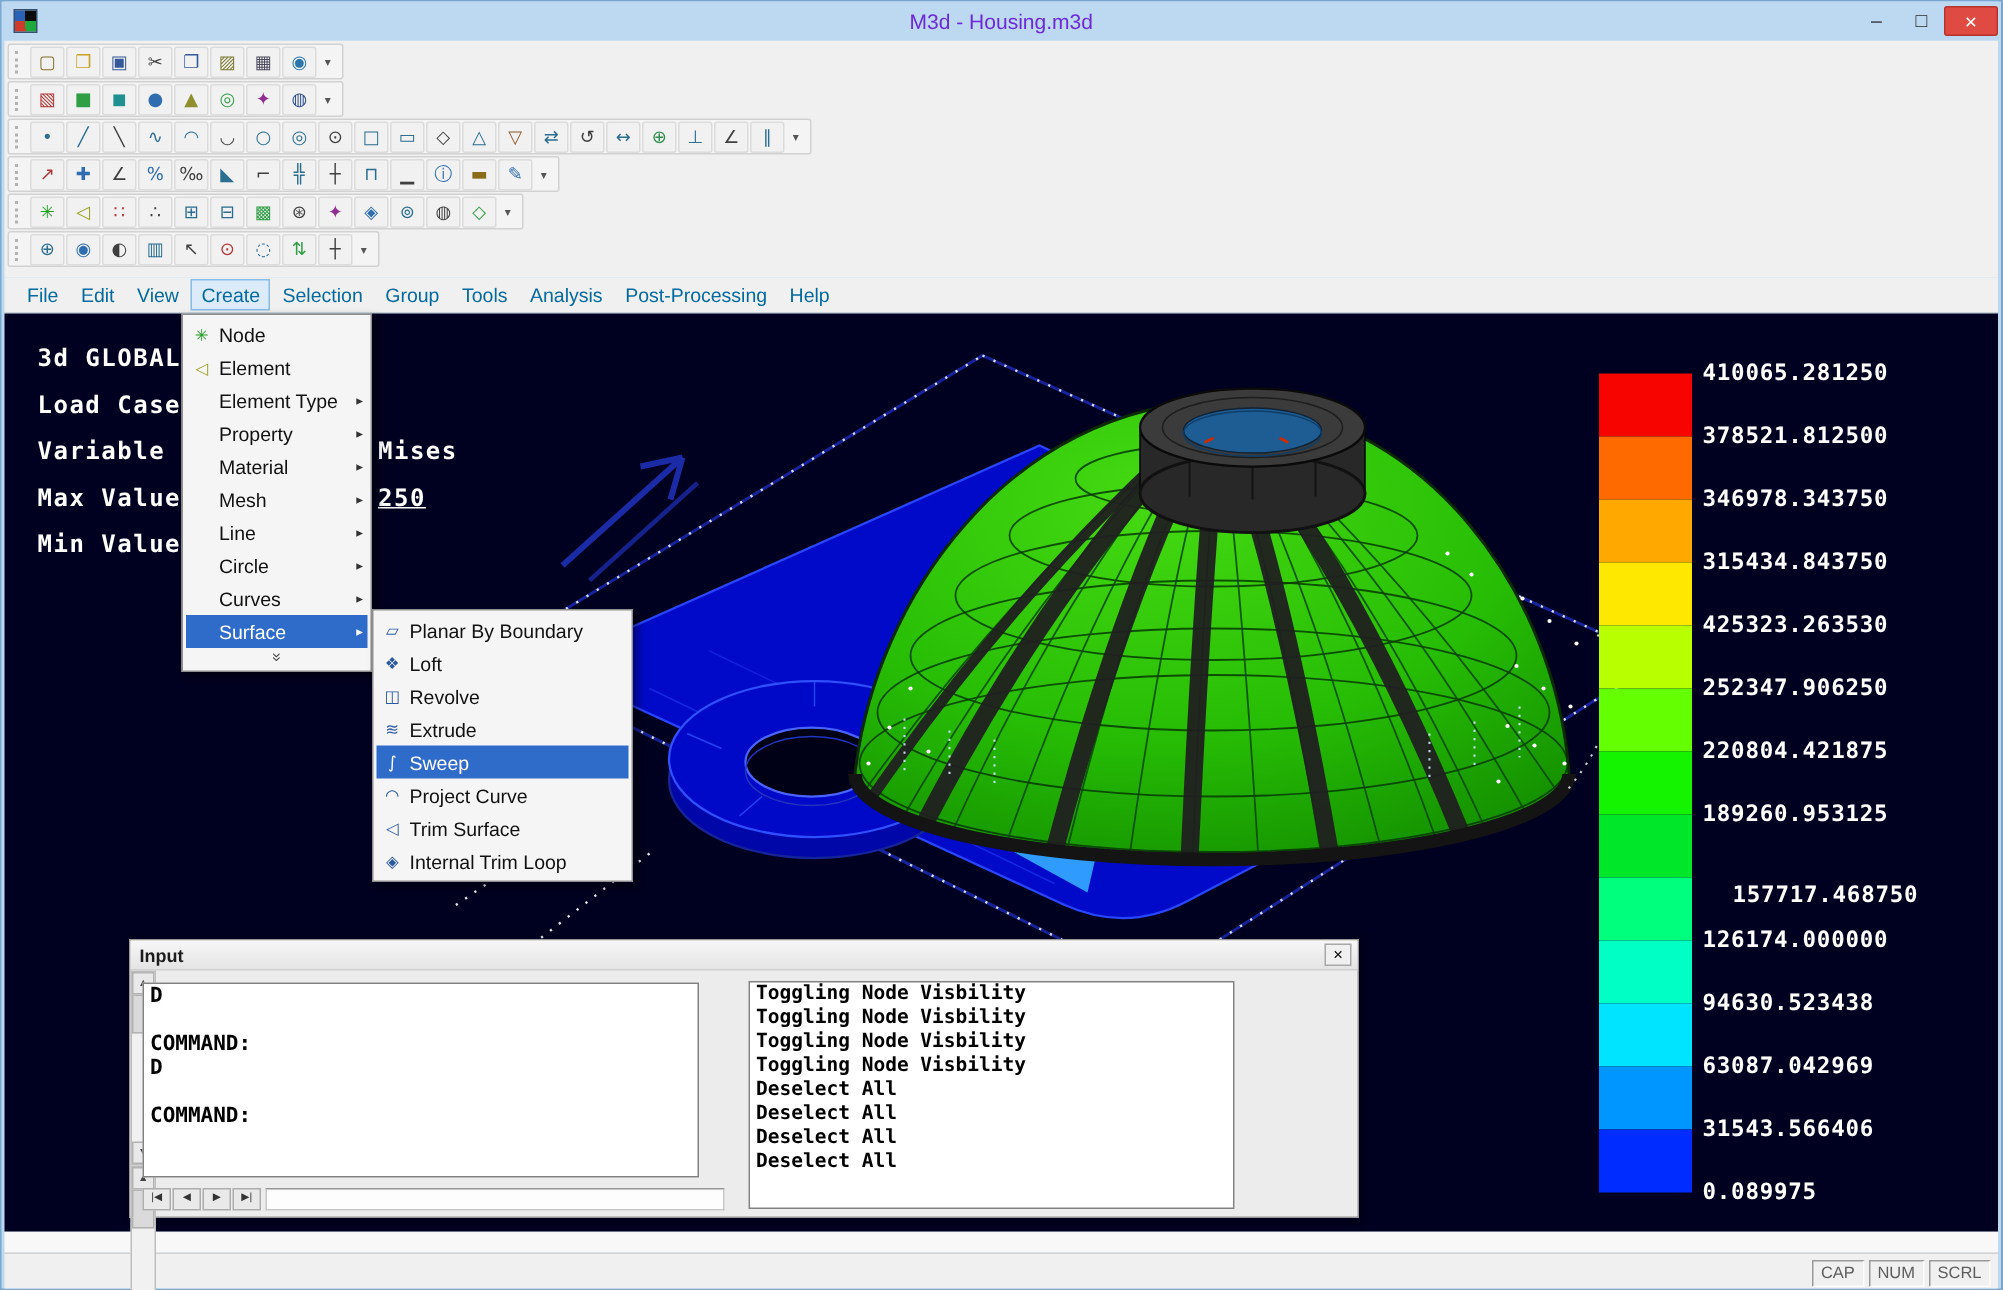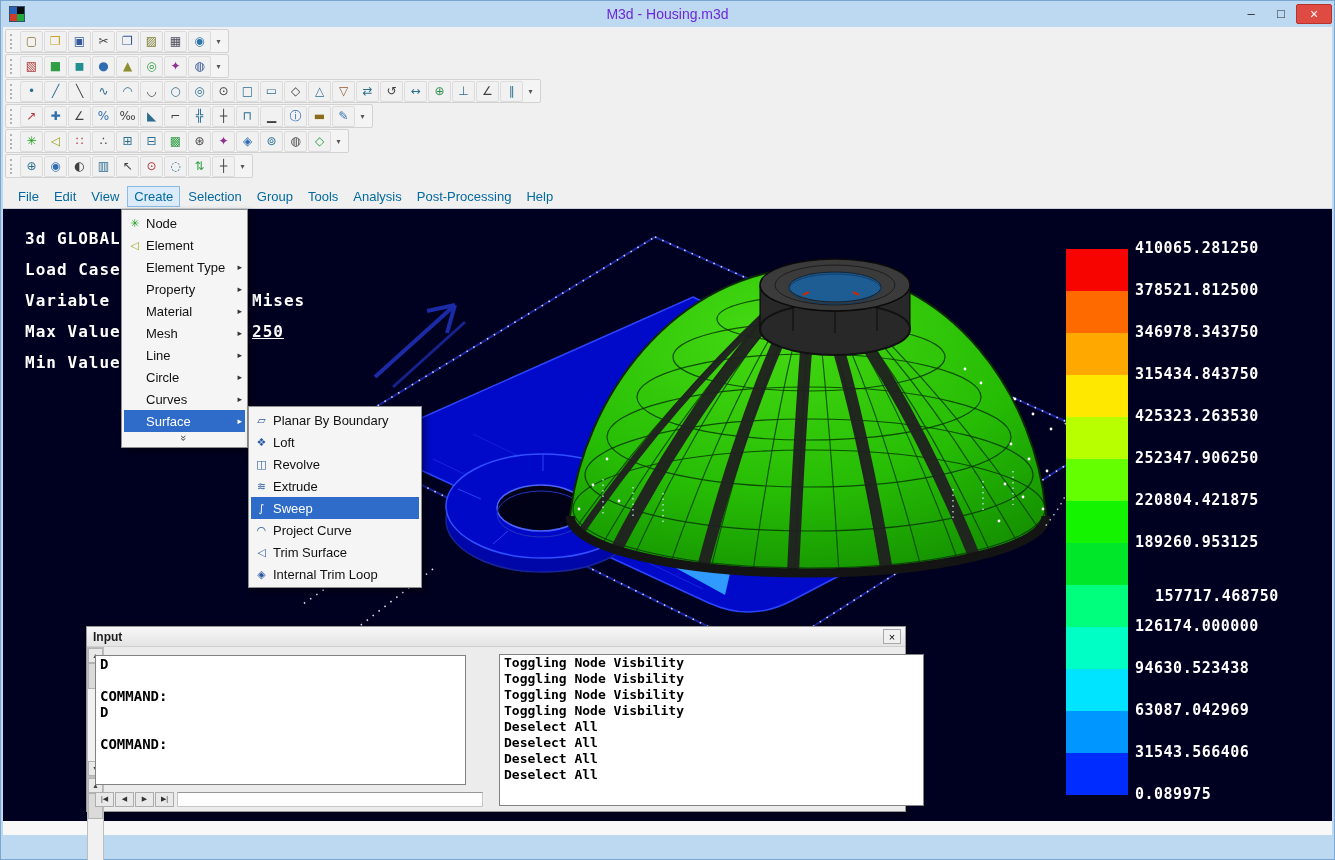--- a/index.html
+++ b/index.html
@@ -48,21 +48,21 @@
   .chevg{display:inline-block;transform:rotate(90deg);font-size:11px;color:#444}
   
   #input-panel{position:absolute;left:85px;top:625px;width:820px;height:186px;background:#ececec;border:1px solid #979797;box-shadow:2px 2px 7px rgba(0,0,0,.35);z-index:10}
   .ip-title{height:20px;display:flex;align-items:center;padding:0 4px 0 6px;font-size:12px;font-weight:bold;color:#1d1d1d;background:linear-gradient(#f7f7f7,#e4e4e4);border-bottom:1px solid #cfcfcf}
   .ip-close{margin-left:auto;width:18px;height:15px;border:1px solid #a8a8a8;background:#f0f0f0;font-size:11px;line-height:12px;text-align:center;padding:0;cursor:pointer}
   .ip-body{position:relative;height:164px}
   .pane{position:absolute;background:#fff;border:1px solid #828282;overflow:hidden}
   #cmd-pane{left:8px;top:8px;width:371px;height:130px}
   #cmd-sb{left:379px;top:8px;width:17px;height:130px}
   #nav-row{position:absolute;left:8px;top:144px;width:388px;height:16px;display:flex;align-items:center}
-  #log-pane{left:412px;top:7px;width:425px;height:152px}
+  #log-pane{left:412px;top:7px;width:324px;height:152px}
   #log-sb{left:797px;top:7px;width:17px;height:152px}
   .cline{font-family:"DejaVu Sans Mono",monospace;font-weight:bold;font-size:14px;line-height:16px;padding-left:4px;color:#000;white-space:pre}
   .lline{font-family:"DejaVu Sans Mono",monospace;font-weight:bold;font-size:13px;line-height:16px;padding-left:4px;color:#000;white-space:pre}
   .vsb{background:#f1f1f1;border:1px solid #bdbdbd;display:flex;flex-direction:column;align-items:center}
   .sb-btn{width:15px;height:15px;flex:0 0 auto;background:#e9e9e9;border:1px solid #b3b3b3;font-size:7px;color:#444;padding:0;line-height:12px;cursor:pointer}
   .sb-thumb{width:15px;height:26px;background:#dadada;border:1px solid #b3b3b3;cursor:grab}
   .sb-fill{flex:1}
   #nav-buttons{display:flex}
   .navbtn{width:19px;height:15px;font-size:7px;padding:0;border:1px solid #adadad;background:#e9e9e9;margin-right:1px;color:#333;cursor:pointer;line-height:12px}
   .nav-track{flex:1;height:15px;background:#fdfdfd;border:1px solid #c6c6c6;border-top-color:#969696;margin-left:2px}
@@ -491,20 +491,23 @@
           <div class="legend-label" style="top: 450px;">94630.523438</div>
           <div class="legend-label" style="top: 492px;">63087.042969</div>
           <div class="legend-label" style="top: 534px; text-align: right;">31543.566406</div>
           <div class="legend-label" style="top: 576px;">0.089975</div>
         </div>
     </div>
   </div>
 
   <div id="bottom-strip"></div>
 
+  <div id="statusbar">
+    <span id="status-indicators"><span class="sbox">CAP</span><span class="sbox">NUM</span><span class="sbox">SCRL</span></span>
+  </div>
 
   <div class="popup" id="create-menu">
       <div class="pitem">
         <span class="picon" style="color: rgb(31, 160, 31);">✳</span>
         <span class="plabel">Node</span>
         <span class="parrow"></span>
       </div>
       <div class="pitem">
         <span class="picon" style="color: rgb(154, 160, 31);">◁</span>
         <span class="plabel">Element</span>

